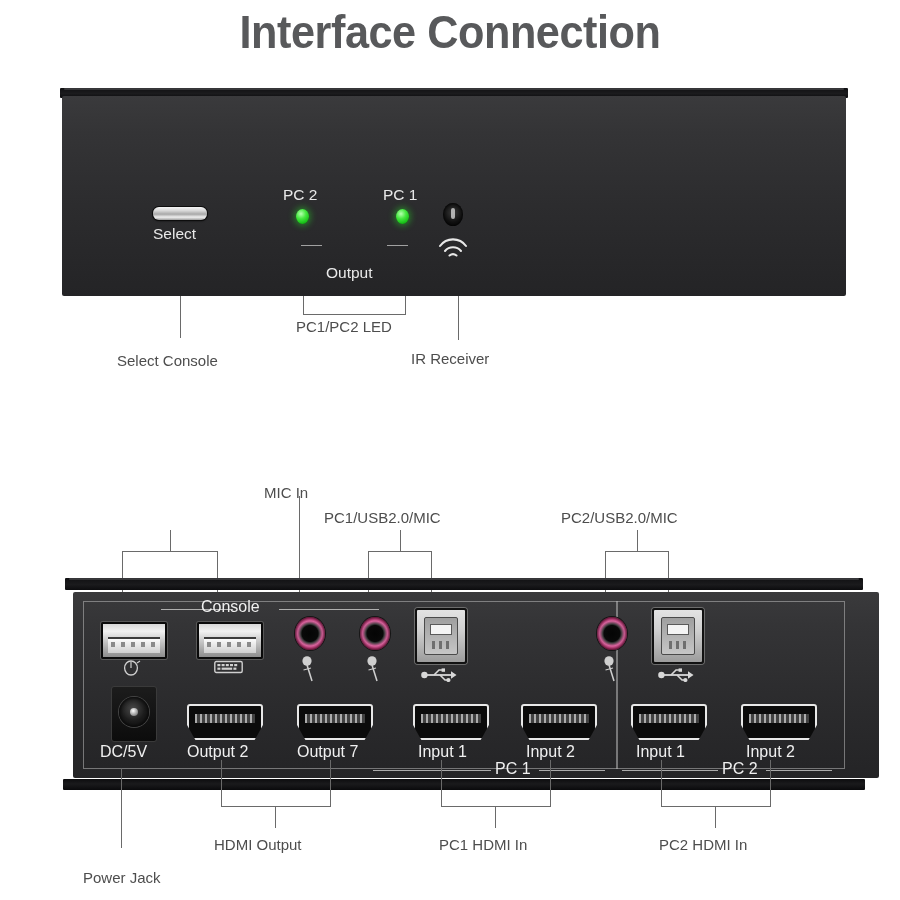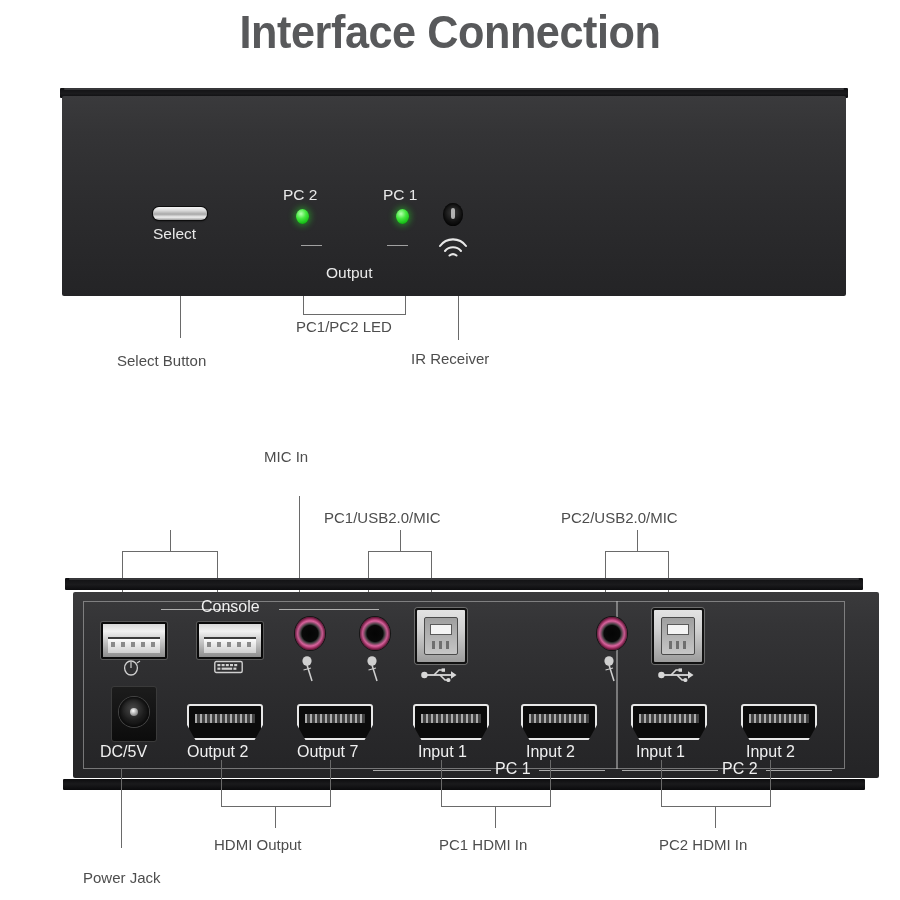--- a/index.html
+++ b/index.html
@@ -182,40 +182,40 @@
 
     <div class="ir-dot" style="left:381px;top:107px;"></div>
     <svg style="position:absolute;left:374px;top:137px;" width="34" height="26" viewBox="0 0 34 26">
       <path d="M4 13 A16 16 0 0 1 30 13" fill="none" stroke="#e8e8e8" stroke-width="2.1" stroke-linecap="round"></path>
       <path d="M9 18 A10.5 10.5 0 0 1 25 18" fill="none" stroke="#e8e8e8" stroke-width="2.1" stroke-linecap="round"></path>
       <path d="M13.5 22.5 A5.5 5.5 0 0 1 20.5 22.5" fill="none" stroke="#e8e8e8" stroke-width="2.1" stroke-linecap="round"></path>
     </svg>
   </div>
 
   <div class="vline" style="left:180px;top:296px;height:42px;"></div>
-  <div class="clabel" style="left:117px;top:352px;">Select Button</div>
+  <div class="clabel" style="left:117px;top:352px;">Select Console</div>
 
   <div class="bracket" style="left:303px;top:314px;width:103px;">
     <div class="bar"></div>
     <div class="lg" style="left:0;top:-18px;height:18px;"></div>
     <div class="lg" style="right:0;top:-18px;height:18px;"></div>
   </div>
   <div class="clabel" style="left:296px;top:318px;">PC1/PC2 LED</div>
 
   <div class="vline" style="left:458px;top:296px;height:44px;"></div>
   <div class="clabel" style="left:411px;top:350px;">IR Receiver</div>
 
   <div class="bracket" style="left:122px;top:551px;width:96px;">
     <div class="bar"></div>
     <div class="lg" style="left:0;top:0;height:46px;"></div>
     <div class="lg" style="right:0;top:0;height:46px;"></div>
   </div>
   <div class="vline" style="left:170px;top:530px;height:21px;"></div>
 
-  <div class="clabel" style="left:264px;top:448px;">MIC In</div>
+  <div class="clabel" style="left:264px;top:484px;">MIC In</div>
   <div class="vline" style="left:299px;top:496px;height:120px;"></div>
 
   <div class="clabel" style="left:324px;top:509px;">PC1/USB2.0/MIC</div>
   <div class="bracket" style="left:368px;top:551px;width:64px;">
     <div class="bar"></div>
     <div class="lg" style="left:0;top:0;height:56px;"></div>
     <div class="lg" style="right:0;top:0;height:56px;"></div>
   </div>
   <div class="vline" style="left:400px;top:530px;height:21px;"></div>
 

